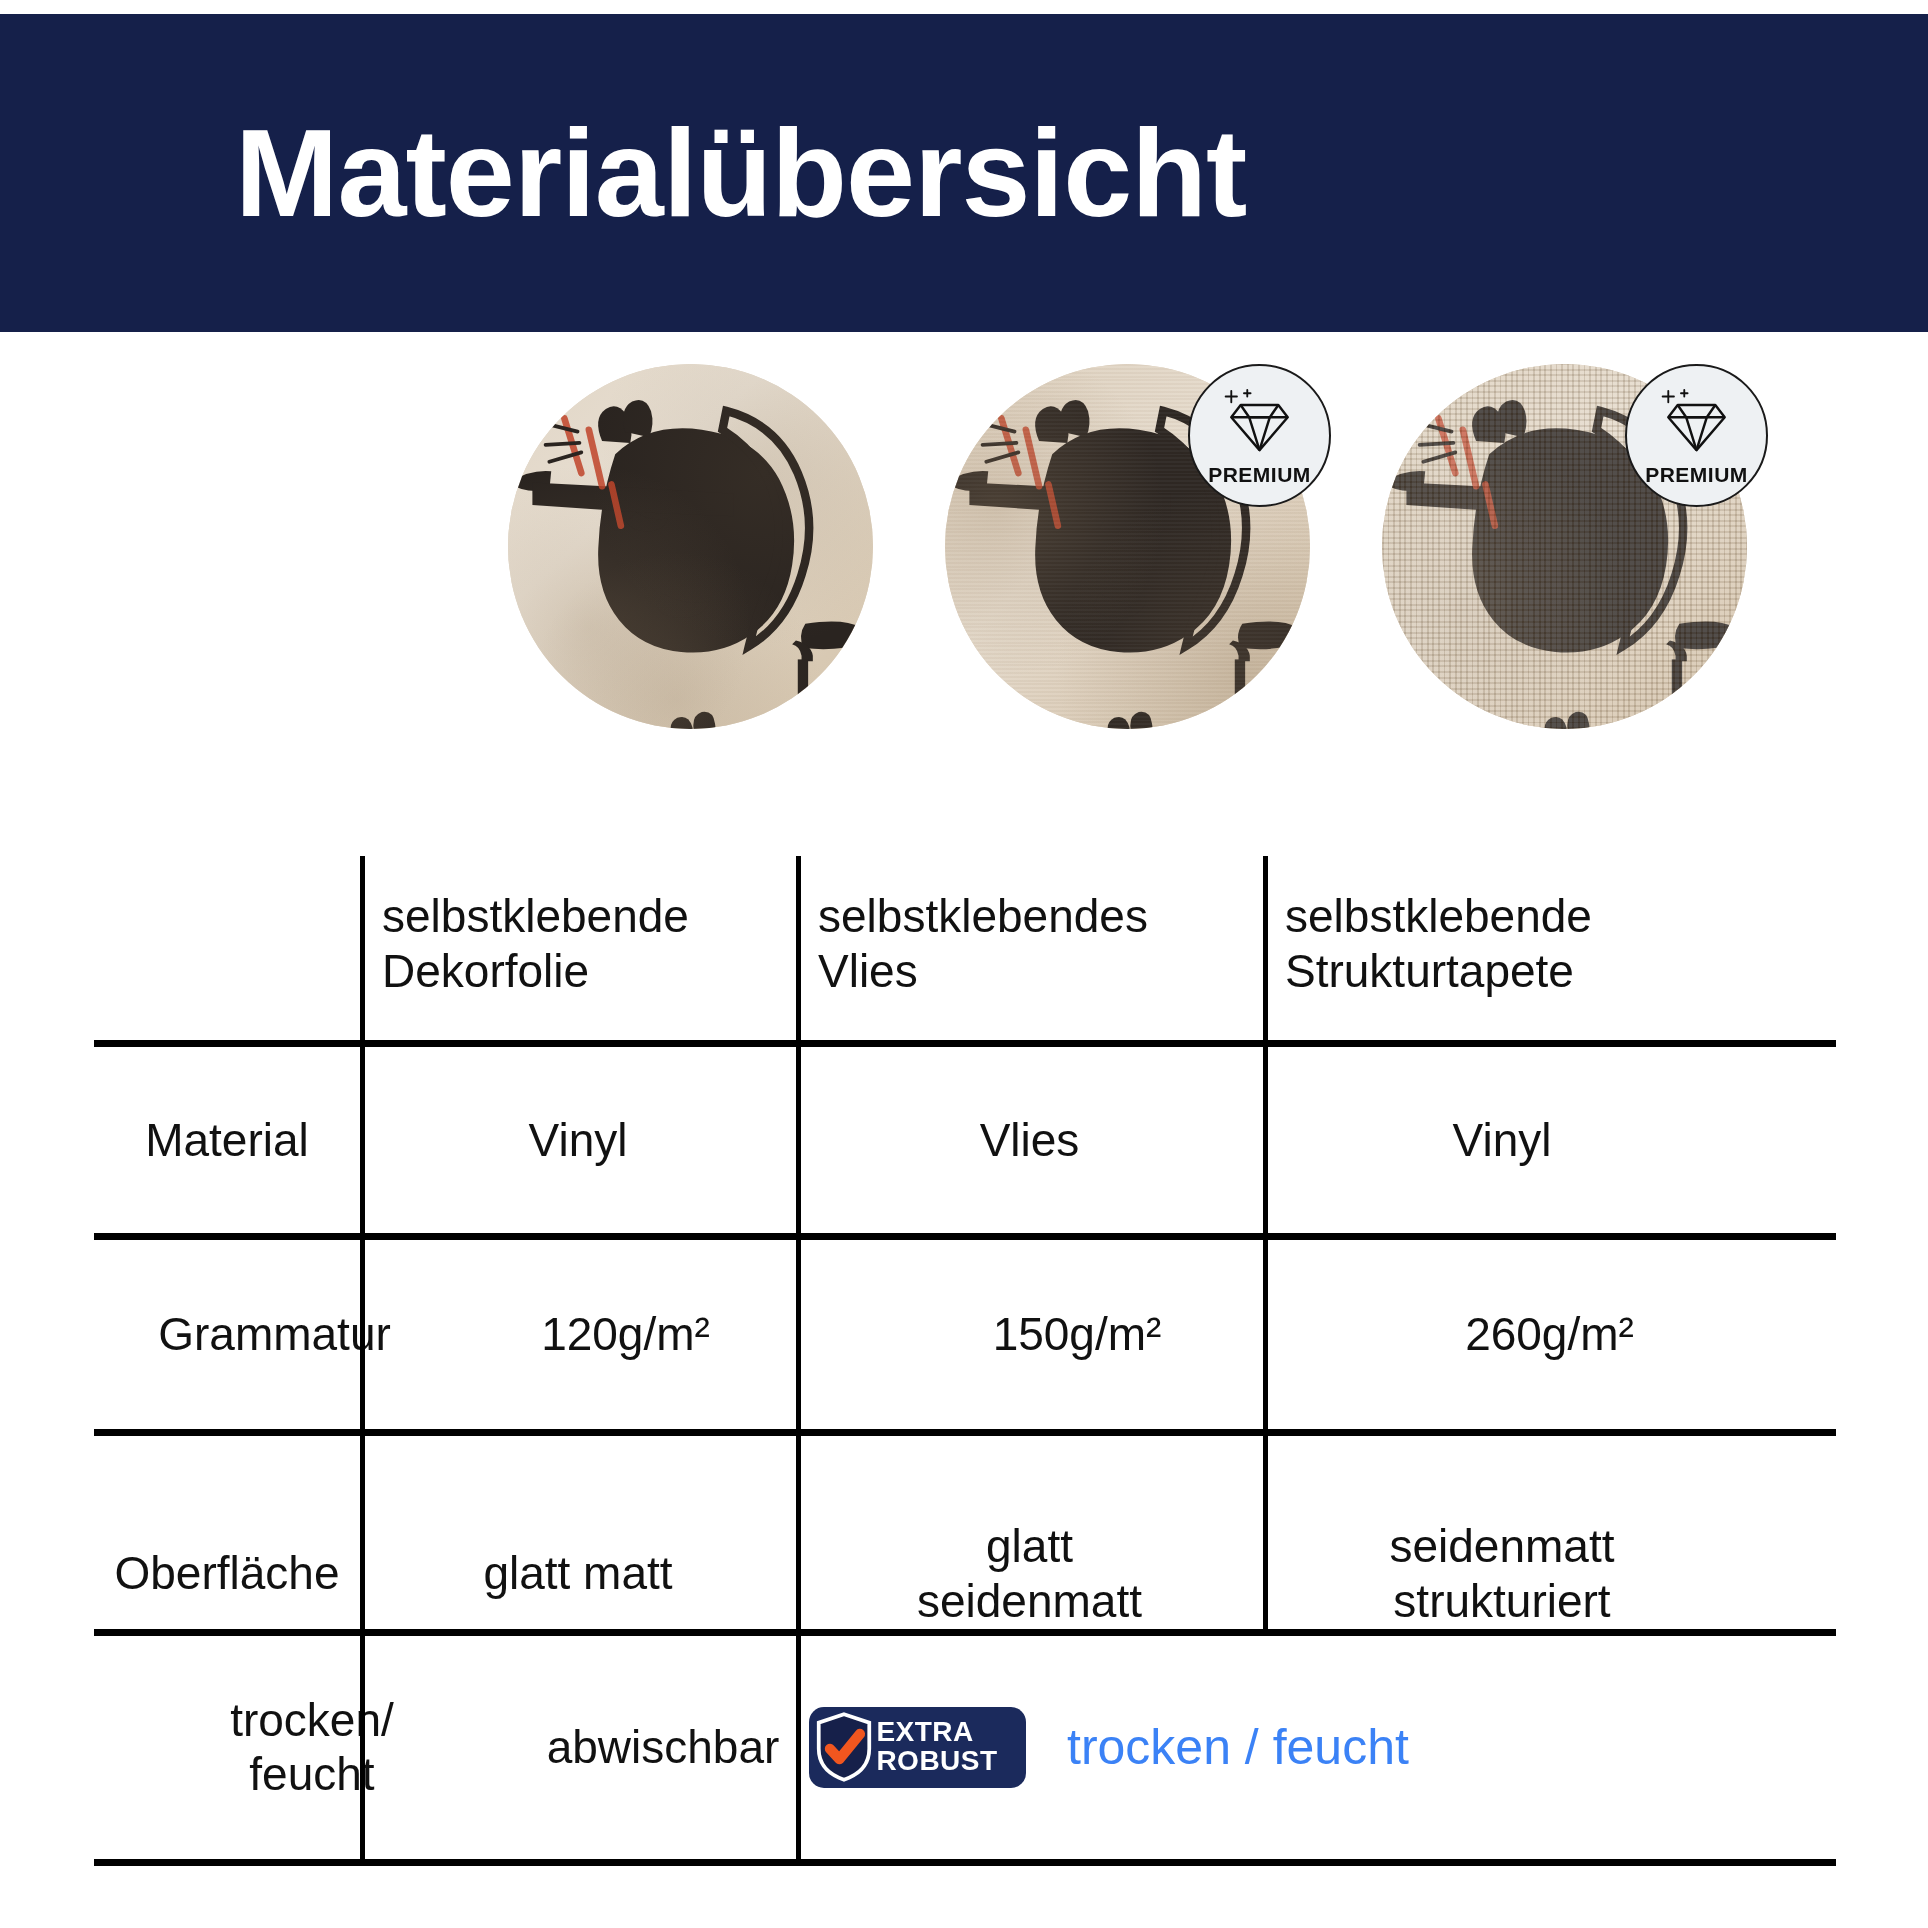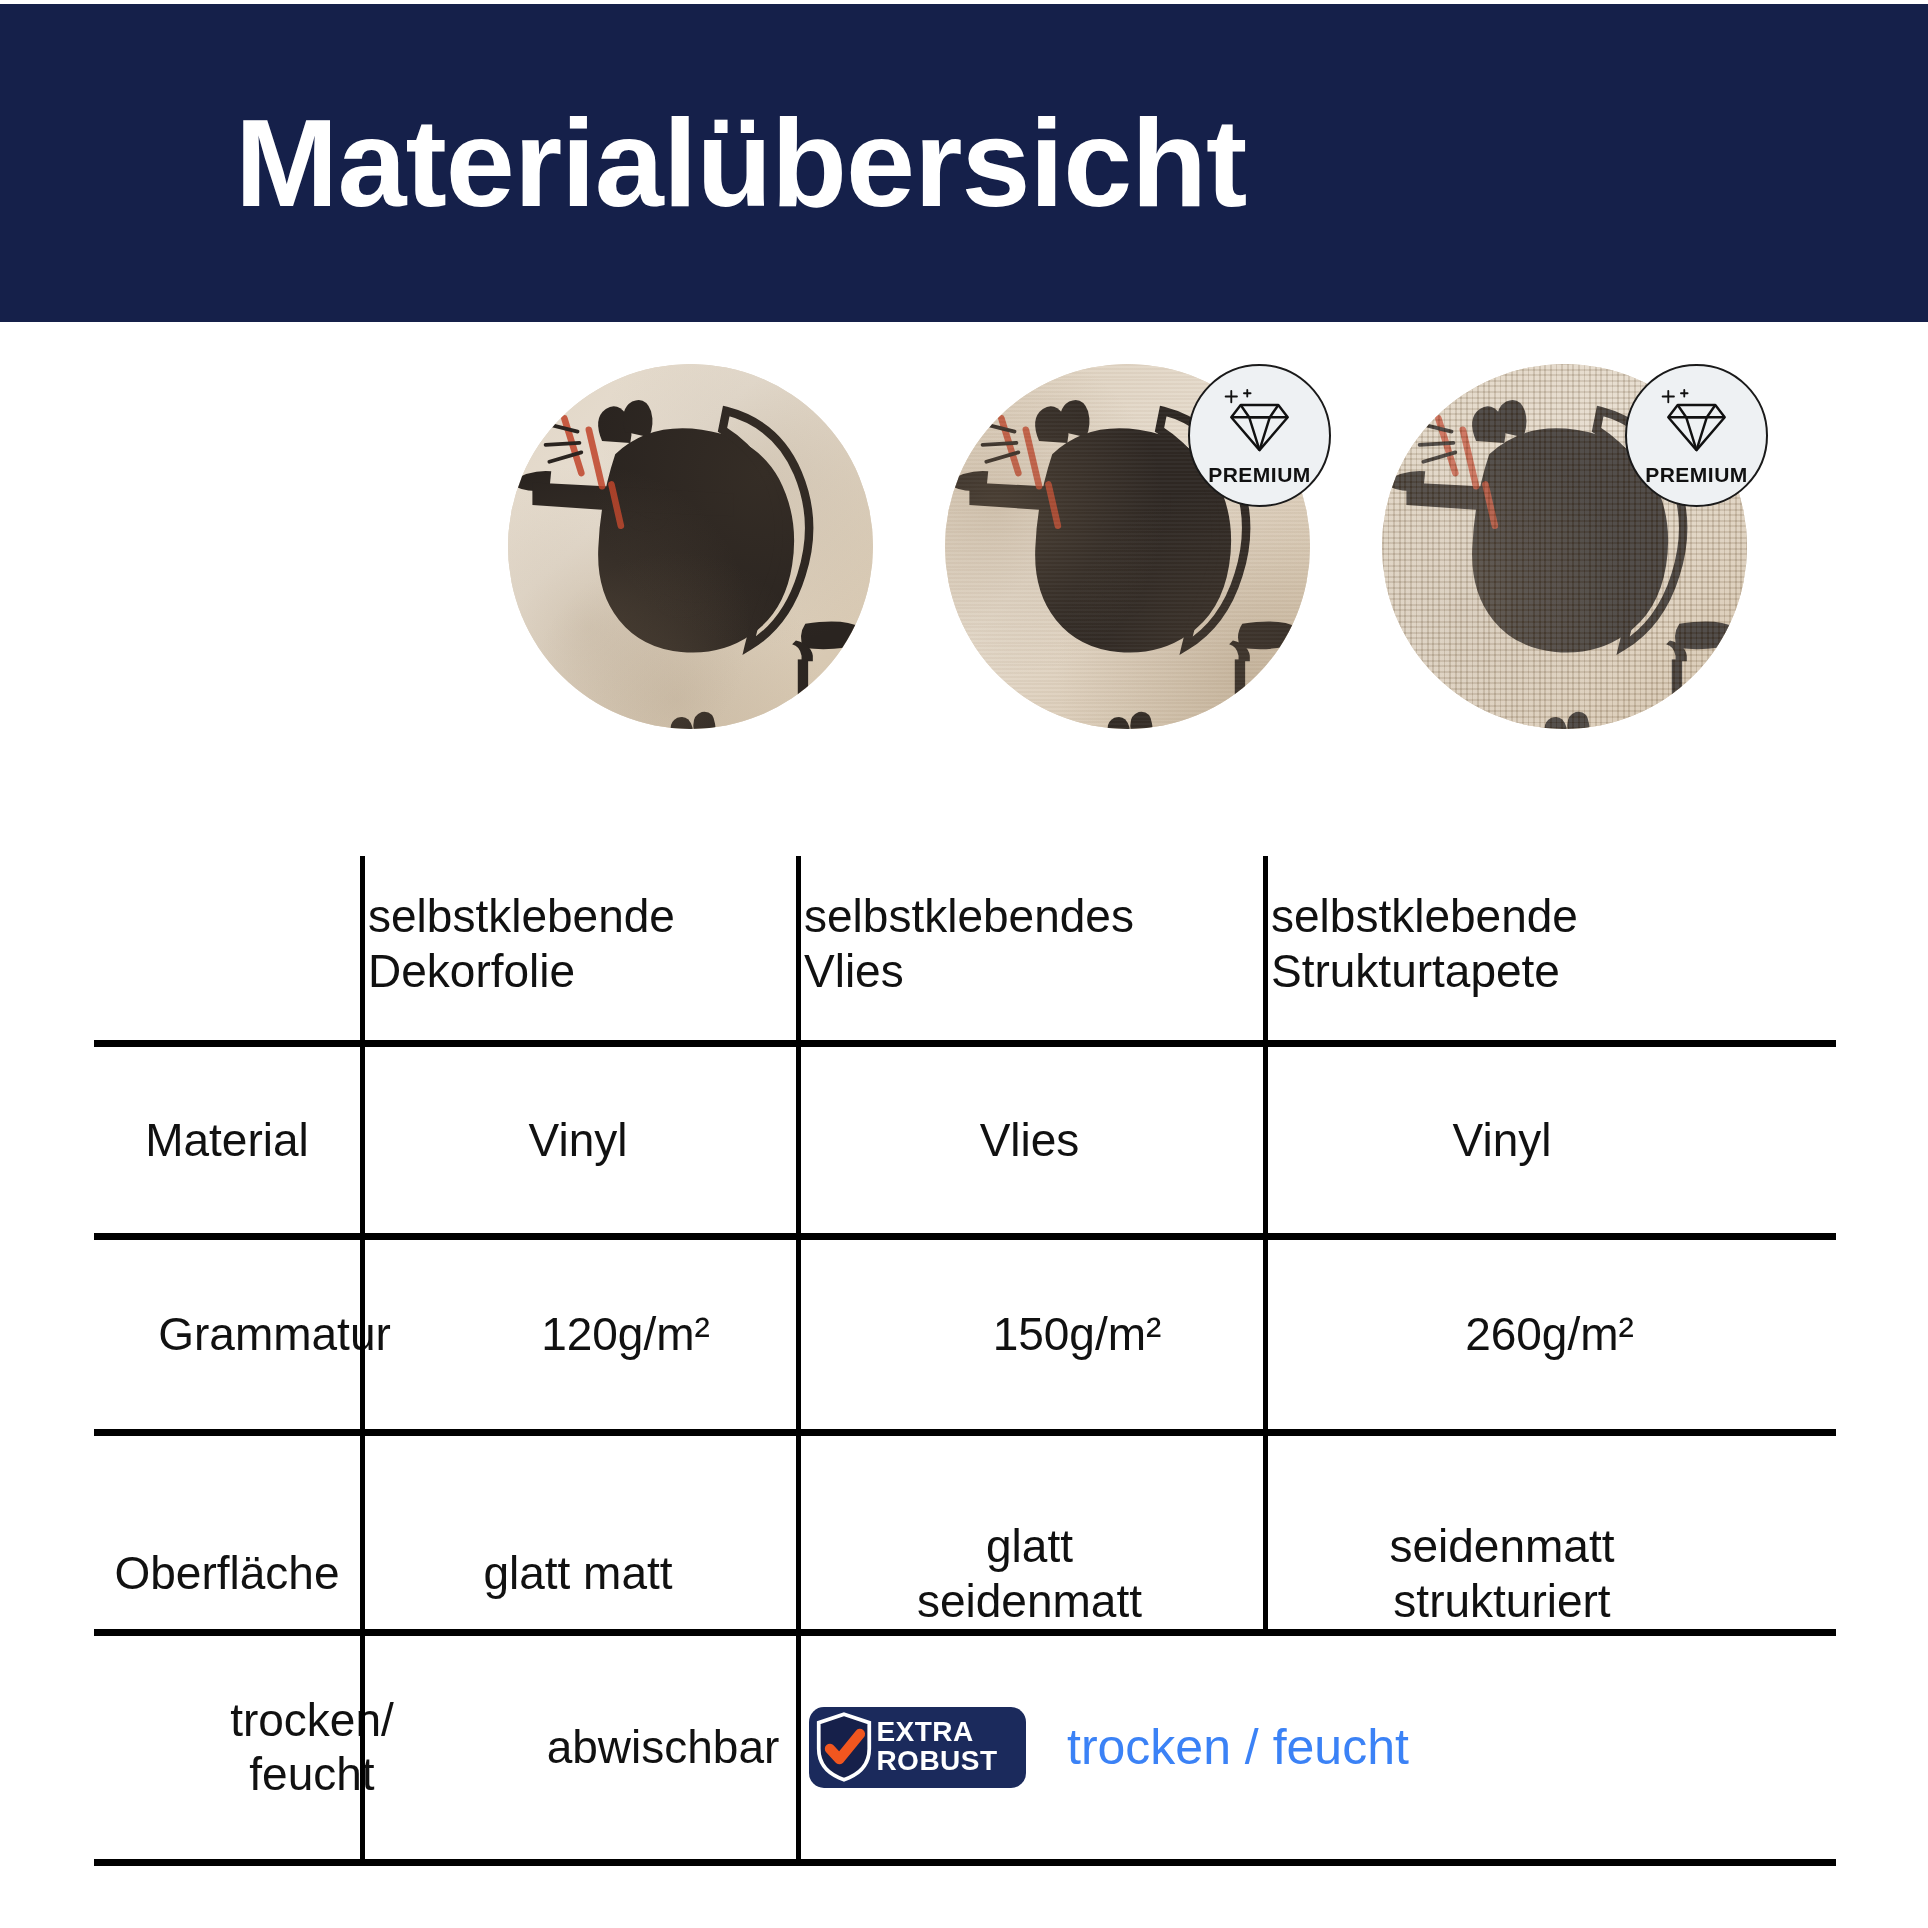--- a/index.html
+++ b/index.html
@@ -6,21 +6,21 @@
   html, body {
     width: 1928px; height: 1928px;
     background: #ffffff;
     font-family: "Liberation Sans", sans-serif;
     overflow: hidden;
   }
   .page { position: relative; width: 1928px; height: 1928px; background: #fff; }
 
   
   .header {
-    position: absolute; left: 0; top: 4px;
+    position: absolute; left: 0; top: 14px;
     width: 1928px; height: 318px;
     background: #15204a;
     display: flex; align-items: center;
   }
   .header-title {
     padding-left: 235px;
     color: #ffffff;
     font-size: 124px;
     font-weight: bold;
     letter-spacing: -0.9px;
@@ -99,21 +99,21 @@
     width: 1742px; height: 1017px;
   }
   .trow { position: absolute; left: 0; width: 1742px; display: flex; }
   .hline { position: absolute; left: 0; width: 1742px; height: 6.6px; background: #000; }
   .vline { position: absolute; width: 4.7px; background: #000; }
 
   .cell {
     display: flex; align-items: center; justify-content: center;
     text-align: center;
     font-size: 46px; color: #111; line-height: 1.18;
-    padding: 0 8px;
+    padding: 0 22px;
   }
   .c-label { width: 266px; }
   .c-1     { width: 436px; }
   .c-2     { width: 467px; }
   .c-3     { width: 478px; }
 
   
   .hdr .cell { align-items: center; justify-content: flex-start; text-align: left; }
   .hdr .c-label { }
   .hdr .cell span { display: block; }

